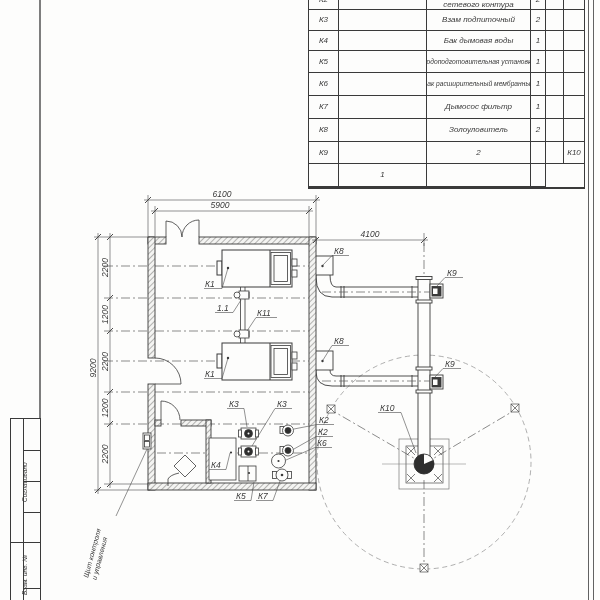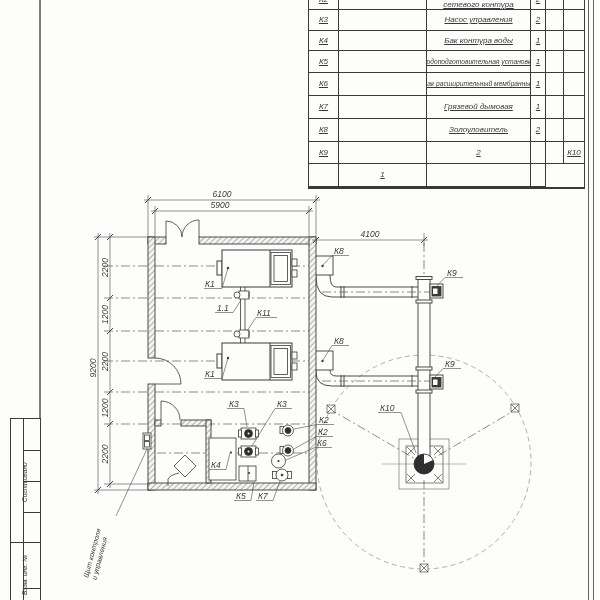--- a/index.html
+++ b/index.html
@@ -6,21 +6,21 @@
   .canvas{position:relative;width:600px;height:600px;background:#fdfdfc;overflow:hidden;
           font-family:"Liberation Sans",sans-serif;}
   svg text{font-family:"Liberation Sans",sans-serif;font-style:italic;fill:#3a3a3a;}
   
   .spec{position:absolute;left:308px;top:0;display:grid;
         grid-template-columns:30px 88px 104px 15px 18px 20px;
         grid-template-rows:10px 21px 20px 22px 23px 23px 23px 22px 23px;
         border-left:1px solid #3a3a3a;border-right:1px solid #3a3a3a;border-bottom:2px solid #3a3a3a;}
   .spec .c{border-right:1px solid #3a3a3a;border-bottom:1px solid #3a3a3a;
            display:flex;align-items:center;justify-content:center;overflow:hidden;
-           font:italic 8px/10px "Liberation Sans",sans-serif;color:#3a3a3a;white-space:nowrap;text-decoration:underline;}
+           font:italic 8px/10px "Liberation Sans",sans-serif;color:#3a3a3a;white-space:nowrap;}
   .spec .c:nth-child(6n){border-right:none;}
   .spec .sm{font-size:6.7px;}
   .spec .clip span{position:relative;top:-5px;}
   
   .stampbox{position:absolute;border:1px solid #3a3a3a;background:#fdfdfc;}
   .rot{position:absolute;transform-origin:0 0;transform:rotate(-90deg);white-space:nowrap;
        font:italic 6.5px "Liberation Sans",sans-serif;color:#3a3a3a;}
   .vline{position:absolute;width:1px;background:#3a3a3a;top:0;bottom:0;}
   .hline{position:absolute;height:1px;background:#3a3a3a;}
 </style>
@@ -375,49 +375,49 @@
         <span>сетевого контура</span>
       </div>
   <div class="c clip">
         <span>2</span>
       </div>
   <div class="c"></div>
       <div class="c"></div>
 
   <div class="c">К3</div>
   <div class="c"></div>
-  <div class="c">Насос управления</div>
+  <div class="c">Взам подпиточный</div>
   <div class="c">2</div>
   <div class="c"></div>
       <div class="c"></div>
 
   <div class="c">К4</div>
   <div class="c"></div>
-  <div class="c">Бак контура воды</div>
+  <div class="c">Бак дымовая воды</div>
   <div class="c">1</div>
   <div class="c"></div>
       <div class="c"></div>
 
   <div class="c">К5</div>
   <div class="c"></div>
   <div class="c sm">Водоподготовительная установка</div>
   <div class="c">1</div>
   <div class="c"></div>
       <div class="c"></div>
 
   <div class="c">К6</div>
   <div class="c"></div>
   <div class="c sm">Бак расширительный мембранный</div>
   <div class="c">1</div>
   <div class="c"></div>
       <div class="c"></div>
 
   <div class="c">К7</div>
   <div class="c"></div>
-  <div class="c">Грязевой дымовая</div>
+  <div class="c">Дымосос фильтр</div>
   <div class="c">1</div>
   <div class="c"></div>
       <div class="c"></div>
 
   <div class="c">К8</div>
   <div class="c"></div>
   <div class="c">Золоуловитель</div>
   <div class="c">2</div>
   <div class="c"></div>
       <div class="c"></div>

